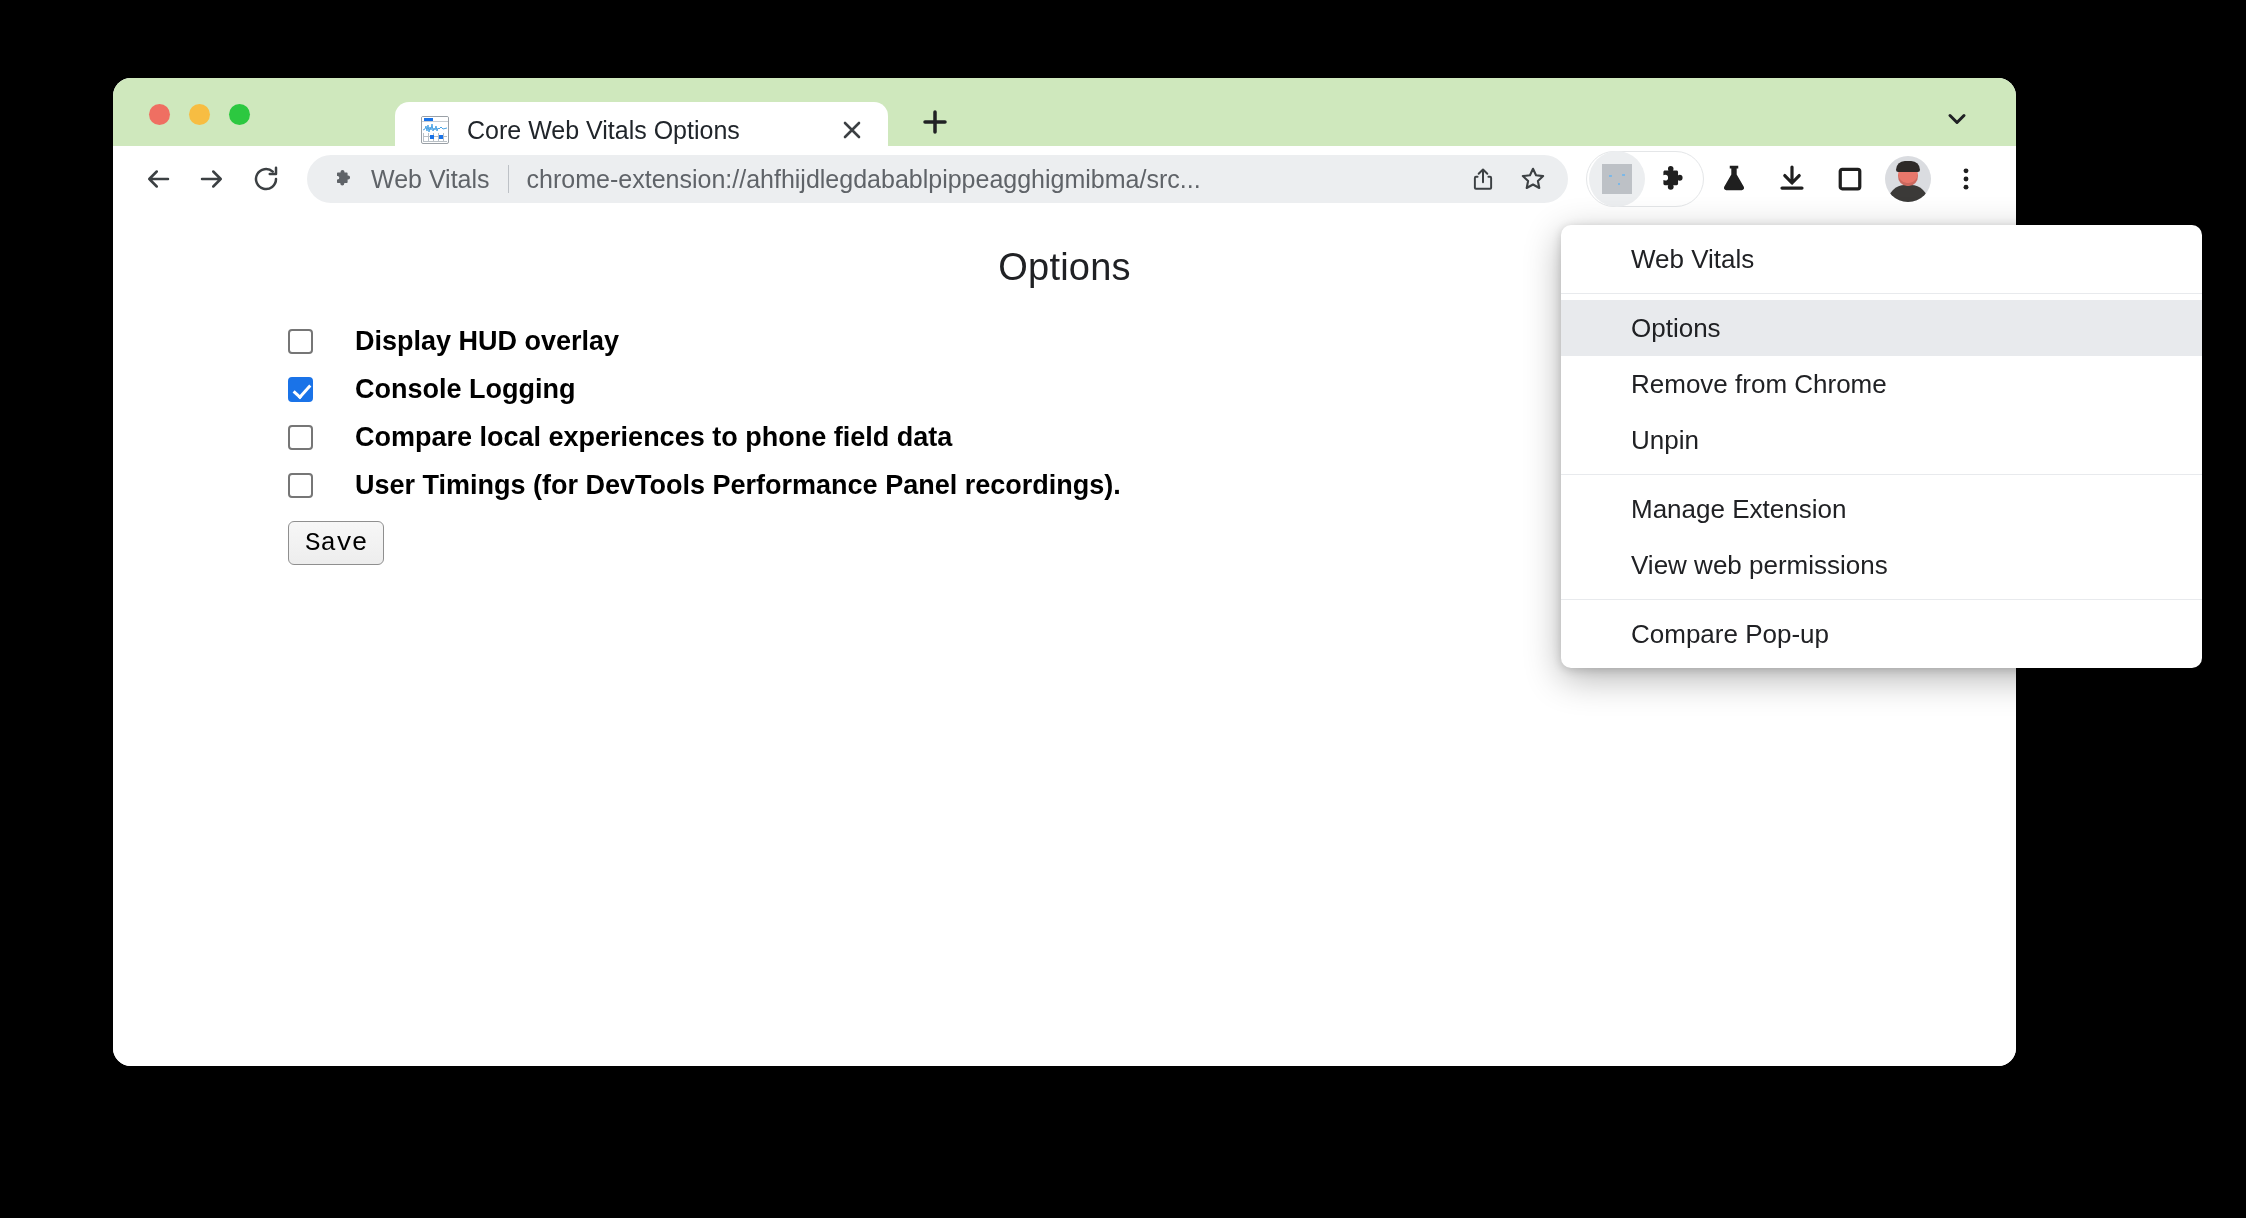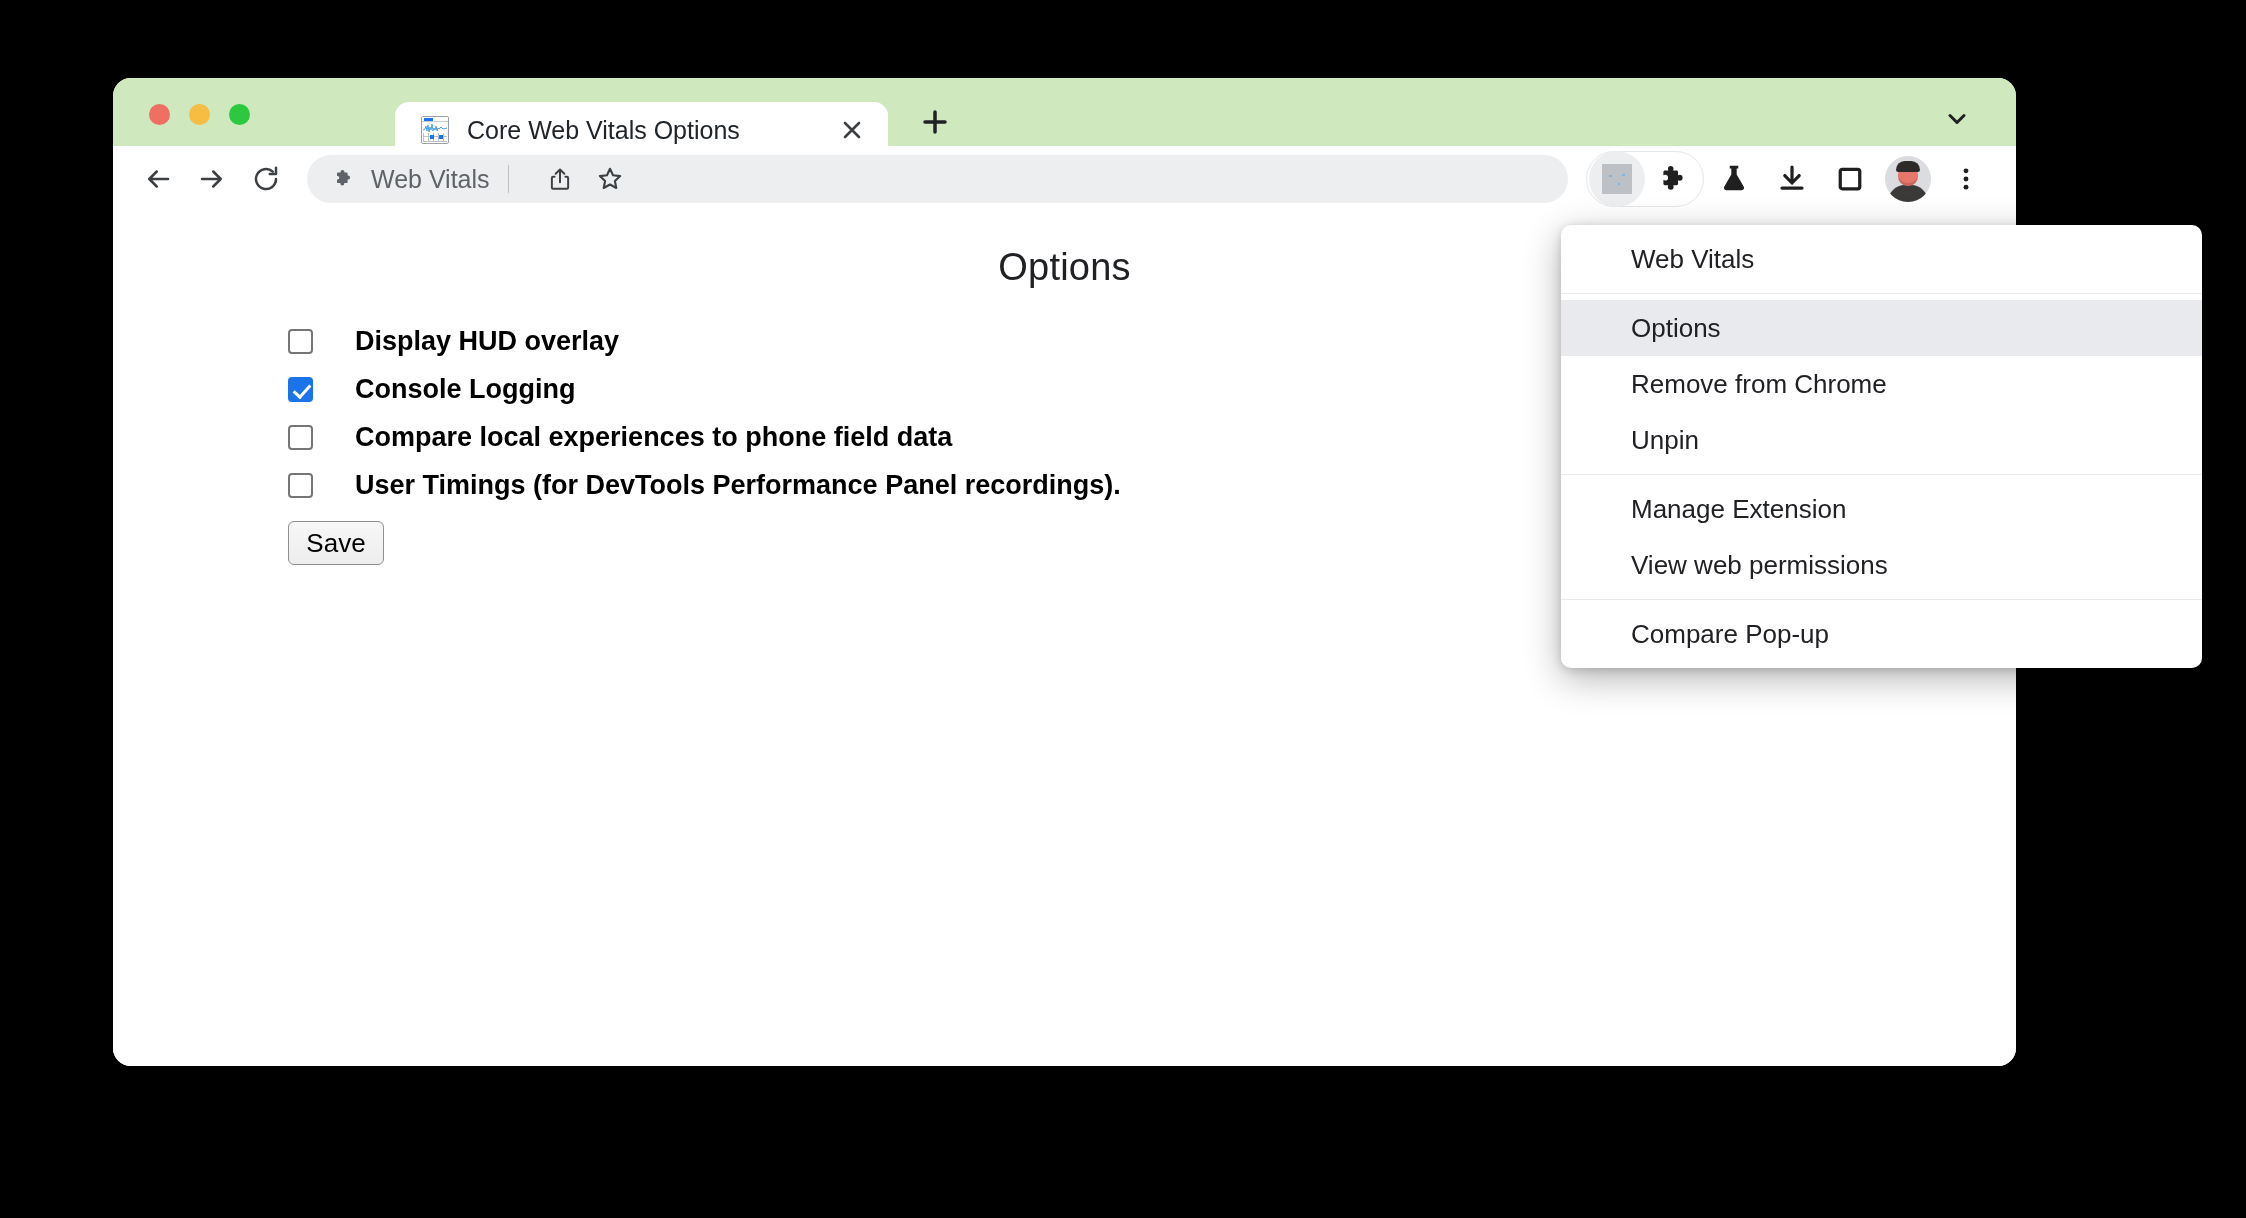--- a/index.html
+++ b/index.html
@@ -333,21 +333,21 @@
     align-items: center;
     justify-content: center;
     min-width: 96px;
     height: 44px;
     padding: 0 16px;
     background: linear-gradient(#f7f7f7, #ededed);
     border: 1.5px solid #8f8f8f;
     border-radius: 6px;
     font-size: 26px;
     color: #000000;
-    font-family: Liberation Sans, sans-serif;
+    font-family: Liberation Mono, monospace;
   }
 
   
   .ext-menu {
     position: absolute;
     left: 1561px;
     top: 225px;
     width: 641px;
     background: #ffffff;
     border-radius: 10px;
@@ -441,20 +441,21 @@
       </div>
 
       <div class="omnibox">
         <span class="omni-ext-icon">
           <svg width="24" height="24" viewBox="0 0 24 24" aria-hidden="true">
             <path d="M10.5 3a2 2 0 0 1 2 2v.4h2.1c.6 0 1 .5 1 1v2.2h.5a2 2 0 1 1 0 4h-.5V15c0 .6-.4 1-1 1h-2.3v.6a2 2 0 1 1-4 0V16H6c-.6 0-1-.4-1-1v-2.6h.6a1.7 1.7 0 1 0 0-3.4H5V6.4c0-.5.4-1 1-1h2.5V5a2 2 0 0 1 2-2z" fill="currentColor"></path>
           </svg>
         </span>
         <span class="omni-chip">Web Vitals</span>
         <span class="omni-div"></span>
+        <span class="omni-url">chrome-extension://ahfhijdlegdabablpippeagghigmibma/src...</span>
         <span class="omni-actions">
           <span class="omni-icon-btn">
             <svg width="26" height="26" viewBox="0 0 24 24" aria-hidden="true">
               <path d="M7 10 H5.5 a1 1 0 0 0 -1 1 V20 a1 1 0 0 0 1 1 H18.5 a1 1 0 0 0 1 -1 V11 a1 1 0 0 0 -1 -1 H17" fill="none" stroke="currentColor" stroke-width="1.8" stroke-linecap="round"></path>
               <path d="M12 15 V3.6 M8 7.2 L12 3.2 L16 7.2" fill="none" stroke="currentColor" stroke-width="1.8" stroke-linecap="round" stroke-linejoin="round"></path>
             </svg>
           </span>
           <span class="omni-icon-btn">
             <svg width="28" height="28" viewBox="0 0 24 24" aria-hidden="true">
               <path d="M12 3.2 l2.6 5.6 6.1 .7 -4.5 4.2 1.2 6 -5.4 -3 -5.4 3 1.2 -6 -4.5 -4.2 6.1 -.7z" fill="none" stroke="currentColor" stroke-width="1.8" stroke-linejoin="round"></path>

